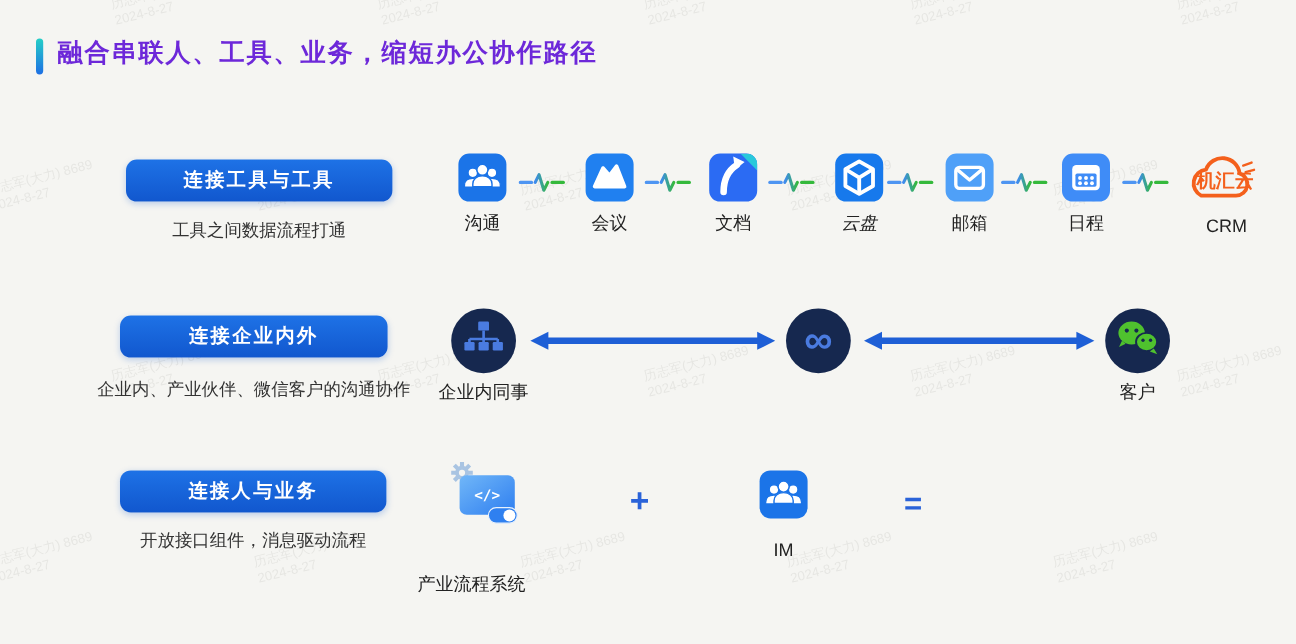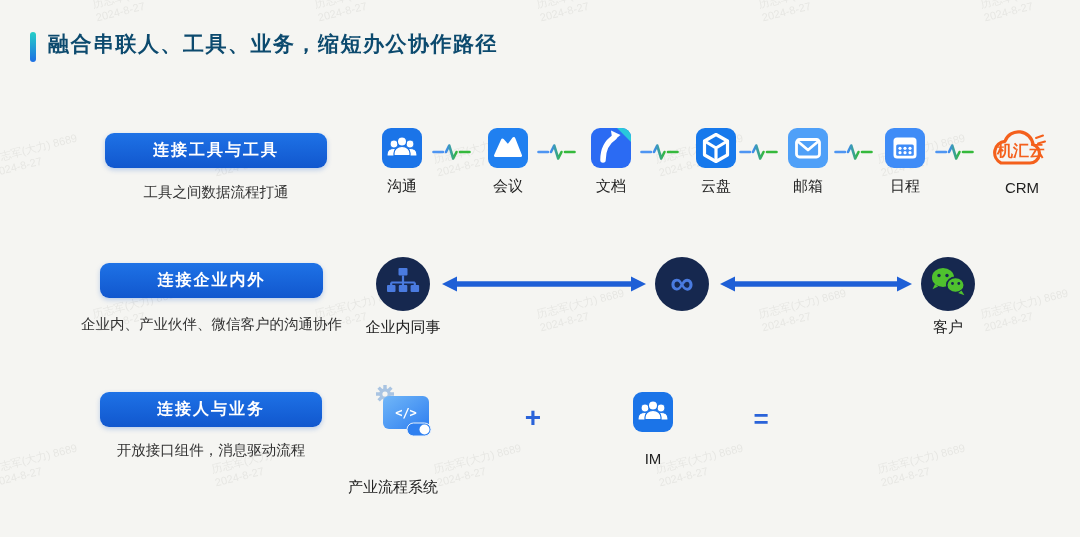--- a/index.html
+++ b/index.html
@@ -5,21 +5,21 @@
   html,body{margin:0;padding:0;background:#f5f5f2;}
   .slide{
     position:relative;width:1080px;height:537px;background:#f5f5f2;overflow:hidden;
     font-family:"Liberation Sans","DejaVu Sans",sans-serif;color:#222;
   }
   .wm{position:absolute;transform:rotate(-14deg);color:#8f8f88;opacity:.14;
       font-size:11px;line-height:14px;white-space:nowrap;pointer-events:none;}
   .title-accent{position:absolute;left:30px;top:32px;width:6px;height:30px;border-radius:3px;
       background:linear-gradient(180deg,#25cfc7,#1d6fe4);}
   .title{position:absolute;left:48px;top:30px;margin:0;font-size:21px;font-weight:700;
-      color:#0c4a6e;letter-spacing:1.5px;}
+      color:#6d28d9;letter-spacing:1.5px;}
   .pill{position:absolute;height:35px;border-radius:9px;
       background:linear-gradient(180deg,#1e72e6,#1157ce);
       color:#fff;font-size:16px;font-weight:700;letter-spacing:2px;
       display:flex;align-items:center;justify-content:center;
       box-shadow:0 2px 5px rgba(17,87,206,.25);}
   .sub{position:absolute;font-size:14.5px;color:#333;text-align:center;}
   .tool{position:absolute;top:128px;width:80px;display:flex;flex-direction:column;align-items:center;}
   .icon40{width:40px;height:40px;border-radius:9px;overflow:hidden;display:block;}
   .tool-label{font-size:15px;color:#222;margin-top:9px;text-align:center;white-space:nowrap;}
   .pulse{position:absolute;top:143px;}
@@ -167,21 +167,21 @@
     <span class="icon40" style="background:#2b6bf3;">
       <svg viewBox="0 0 40 40" width="40" height="40">
         <polygon points="26,0 40,0 40,14" fill="#29c8db"></polygon>
         <path d="M12 32 C12 21 16 14 23 9.5" fill="none" stroke="#fff" stroke-width="5.5" stroke-linecap="round"></path>
         <polygon points="20,2.5 29.5,7 21.5,13.5" fill="#fff"></polygon>
       </svg>
     </span>
     <span class="tool-label">文档</span>
   </div>
 
-  <div class="tool" style="left:676px;">
+  <div class="tool" style="left:676px;font-style:italic;">
     <span class="icon40" style="background:#1779ec;">
       <svg viewBox="0 0 40 40" width="40" height="40">
         <path d="M20 6.5 L31.5 13 V27 L20 33.5 L8.5 27 V13 Z" fill="none" stroke="#fff" stroke-width="3.2" stroke-linejoin="round"></path>
         <path d="M20 20 L8.5 13 M20 20 L31.5 13 M20 20 V33.5" fill="none" stroke="#fff" stroke-width="3.2"></path>
       </svg>
     </span>
     <span class="tool-label">云盘</span>
   </div>
 
   <div class="tool" style="left:768px;">

